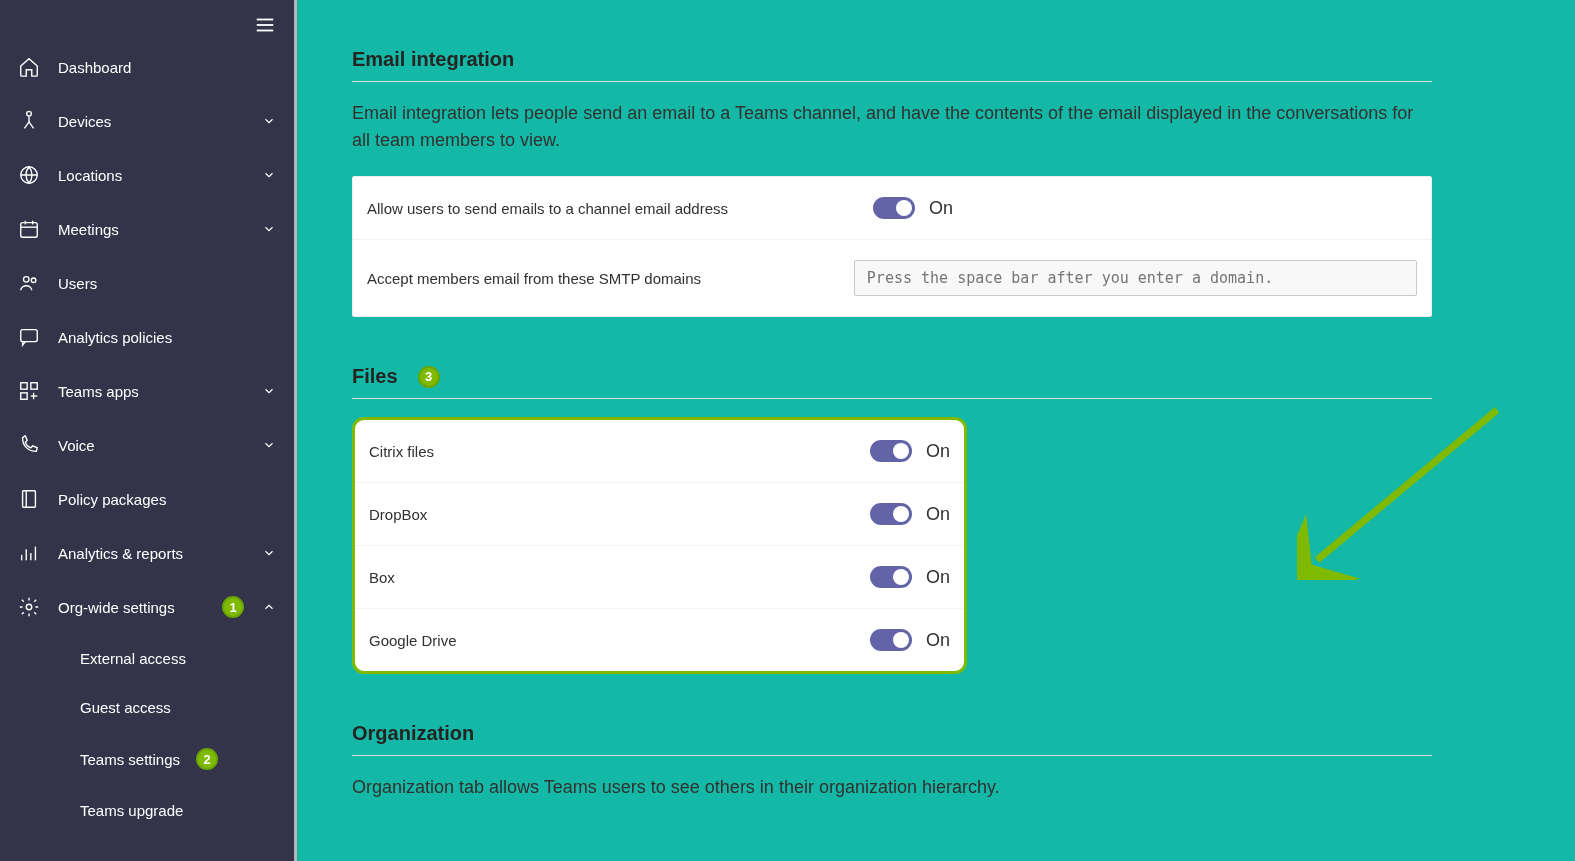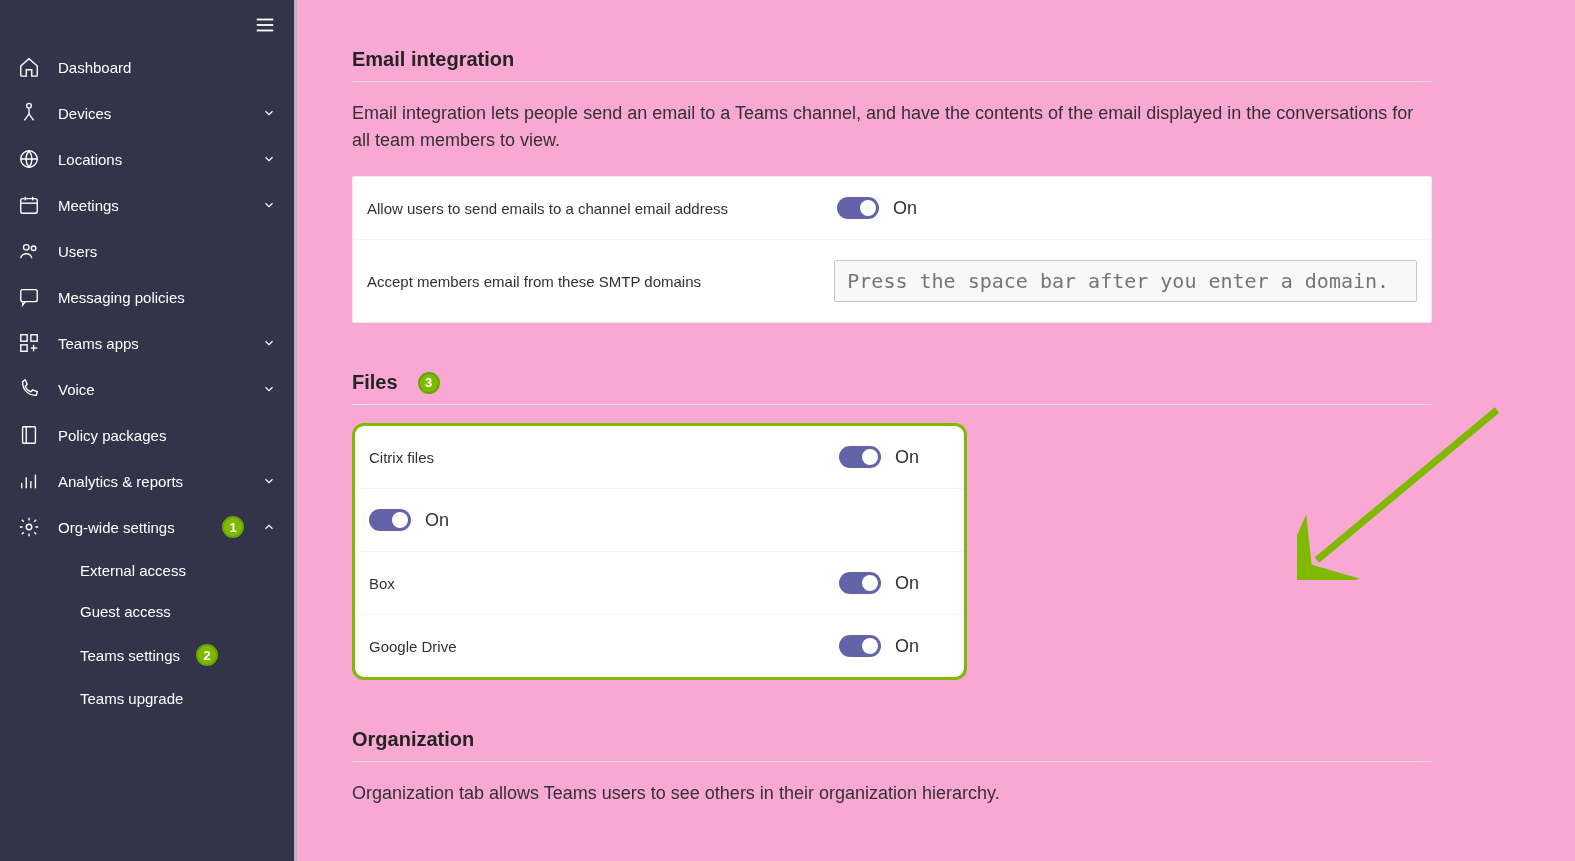--- a/index.html
+++ b/index.html
@@ -21,21 +21,21 @@
   font-size: 15px;
   position: relative;
   border-right: 3px solid #b5b5b5;
 }
 .hamburger {
   align-self: flex-end;
   padding: 14px 18px 8px 0;
   cursor: pointer;
 }
 .hamburger svg { display: block; }
-.nav { display: flex; flex-direction: column; }
+.nav { display: flex; flex-direction: column; gap: 8px; }
 .nav-item {
   display: flex;
   align-items: center;
   padding: 12px 18px 12px 18px;
   cursor: pointer;
   gap: 18px;
   position: relative;
 }
 .nav-item .icon {
   width: 22px;
@@ -68,21 +68,21 @@
   display: inline-flex;
   align-items: center;
   justify-content: center;
   font-size: 13px;
   font-weight: 600;
   border: 2px solid #6aa500;
   margin-left: 6px;
 }
 .main {
   flex: 1;
-  background: #f9a8d4;
+  background: #14b8a6;
   overflow-y: auto;
   padding: 0 0 40px 55px;
   position: relative;
 }
 .section { max-width: 1080px; margin-top: 48px; }
 .section h2 {
   font-size: 20px;
   font-weight: 700;
   color: #252423;
   padding-bottom: 10px;
@@ -95,20 +95,21 @@
 .card {
   background: #fff;
   border: 1px solid #ededed;
   border-radius: 2px;
 }
 .row {
   display: flex;
   align-items: center;
   padding: 20px 14px;
   border-bottom: 1px solid #f3f3f3;
+  gap: 36px;
 }
 .row:last-child { border-bottom: none; }
 .row-label { width: 470px; font-size: 15px; }
 .row-ctrl { display: flex; align-items: center; gap: 14px; }
 .toggle {
   width: 42px;
   height: 22px;
   background: #6264a7;
   border-radius: 11px;
   position: relative;
@@ -122,21 +123,21 @@
   background: #fff;
   border-radius: 50%;
 }
 .toggle-label { font-size: 18px; }
 .smtp-input {
   width: 586px;
   padding: 8px 12px;
   border: 1px solid #c8c8c8;
   background: #f8f8f8;
   font-family: "Consolas", monospace;
-  font-size: 20px;
+  font-size: 15px;
   color: #888;
   border-radius: 2px;
 }
 .highlight-card {
   border: 3px solid #7fba00;
   border-radius: 12px;
   width: 615px;
 }
 .arrow-annotation {
   position: absolute;
@@ -214,21 +215,21 @@
         </span>
       <span class="label">Users</span>
     </div>
     <div class="nav-item">
       <span class="icon">
           <svg viewBox="0 0 24 24" fill="none" stroke="#fff" stroke-width="1.5">
             <rect x="3" y="4" width="18" height="13" rx="2"></rect>
             <path d="M8 17l-3 4v-4"></path>
           </svg>
         </span>
-      <span class="label">Messaging policies</span>
+      <span class="label">Analytics policies</span>
     </div>
     <div class="nav-item">
       <span class="icon">
           <svg viewBox="0 0 24 24" fill="none" stroke="#fff" stroke-width="1.5">
             <rect x="3" y="3" width="7" height="7"></rect>
             <rect x="14" y="3" width="7" height="7"></rect>
             <rect x="3" y="14" width="7" height="7"></rect>
             <line x1="17" y1="14" x2="17" y2="21"></line>
             <line x1="14" y1="17.5" x2="21" y2="17.5"></line>
           </svg>
@@ -330,20 +331,21 @@
     <hr>
     <div class="card highlight-card">
       <div class="row">
         <div class="row-label">Citrix files</div>
         <div class="row-ctrl">
           <div class="toggle"></div>
           <span class="toggle-label">On</span>
         </div>
       </div>
       <div class="row">
+        <div class="row-label">DropBox</div>
         <div class="row-ctrl">
           <div class="toggle"></div>
           <span class="toggle-label">On</span>
         </div>
       </div>
       <div class="row">
         <div class="row-label">Box</div>
         <div class="row-ctrl">
           <div class="toggle"></div>
           <span class="toggle-label">On</span>

